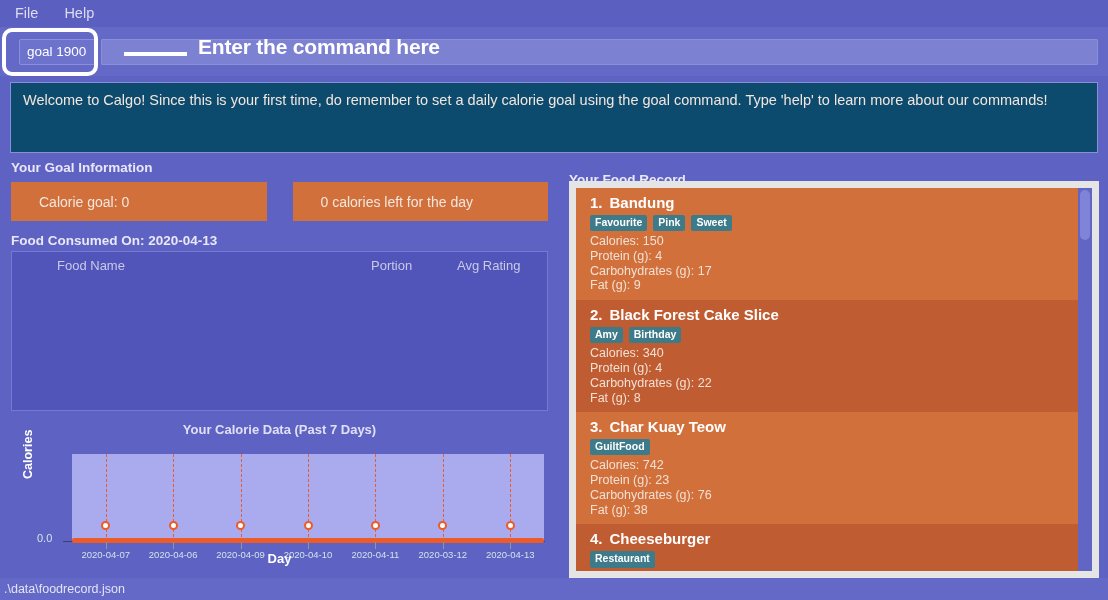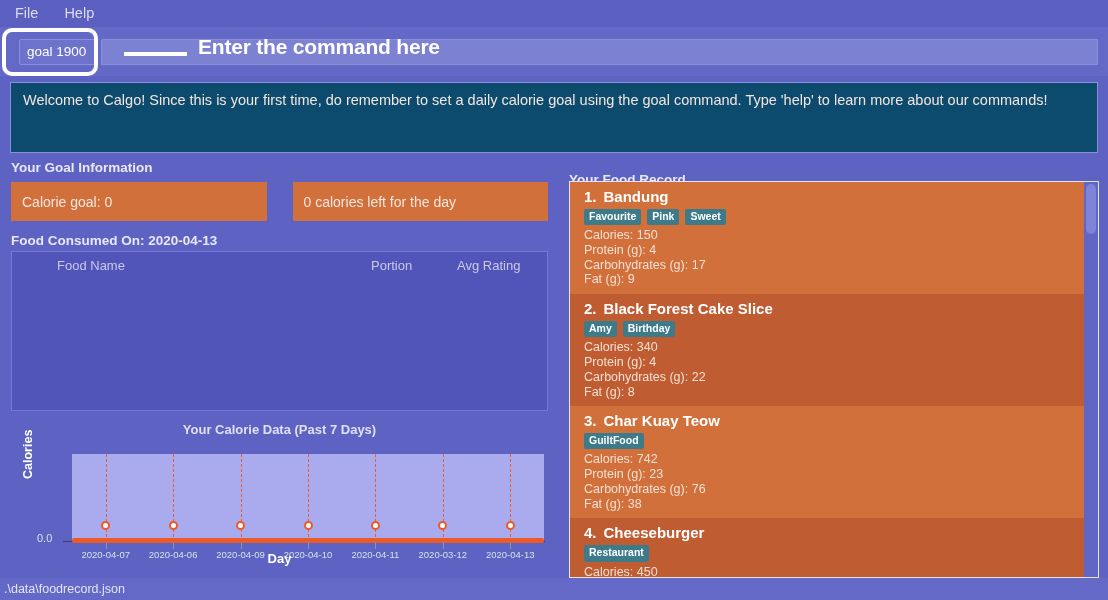--- a/index.html
+++ b/index.html
@@ -114,21 +114,21 @@
   }
   .goal-row {
     position: absolute; left: 11px; top: 24px;
     width: 537px; height: 39px;
     display: flex; gap: 26px;
   }
   .goal-box {
     background: #d2703c;
     height: 39px;
     display: flex; align-items: center;
-    padding-left: 11px;
+    padding-left: 28px;
   }
   .goal-box.left { width: 256px; }
   .goal-box.right { width: 256px; }
   .goal-box span {
     color: #f2e6de; font-size: 14px;
   }
 
   .consumed-label {
     position: absolute; left: 11px; top: 75px;
     color: #e8e8f8; font-size: 13.5px; font-weight: bold;
@@ -244,21 +244,21 @@
   .right-label {
     color: #e8e8f8; font-size: 13.5px; font-weight: bold;
     padding: 2px 0 0 9px;
     margin-top: 12px;
   }
   .record-list {
     position: absolute;
     left: 9px; top: 23px;
     width: 530px; height: 397px;
     overflow: hidden;
-    border: 1px solid #e5e5e5;
+    border: 7px solid #e5e5e5;
     background: #5e62c2;
   }
   .record-inner {
     position: relative;
     width: 515px;
   }
   .food-card {
     padding: 6px 0 7px 14px;
   }
   .food-card.odd { background: #d2703c; }

